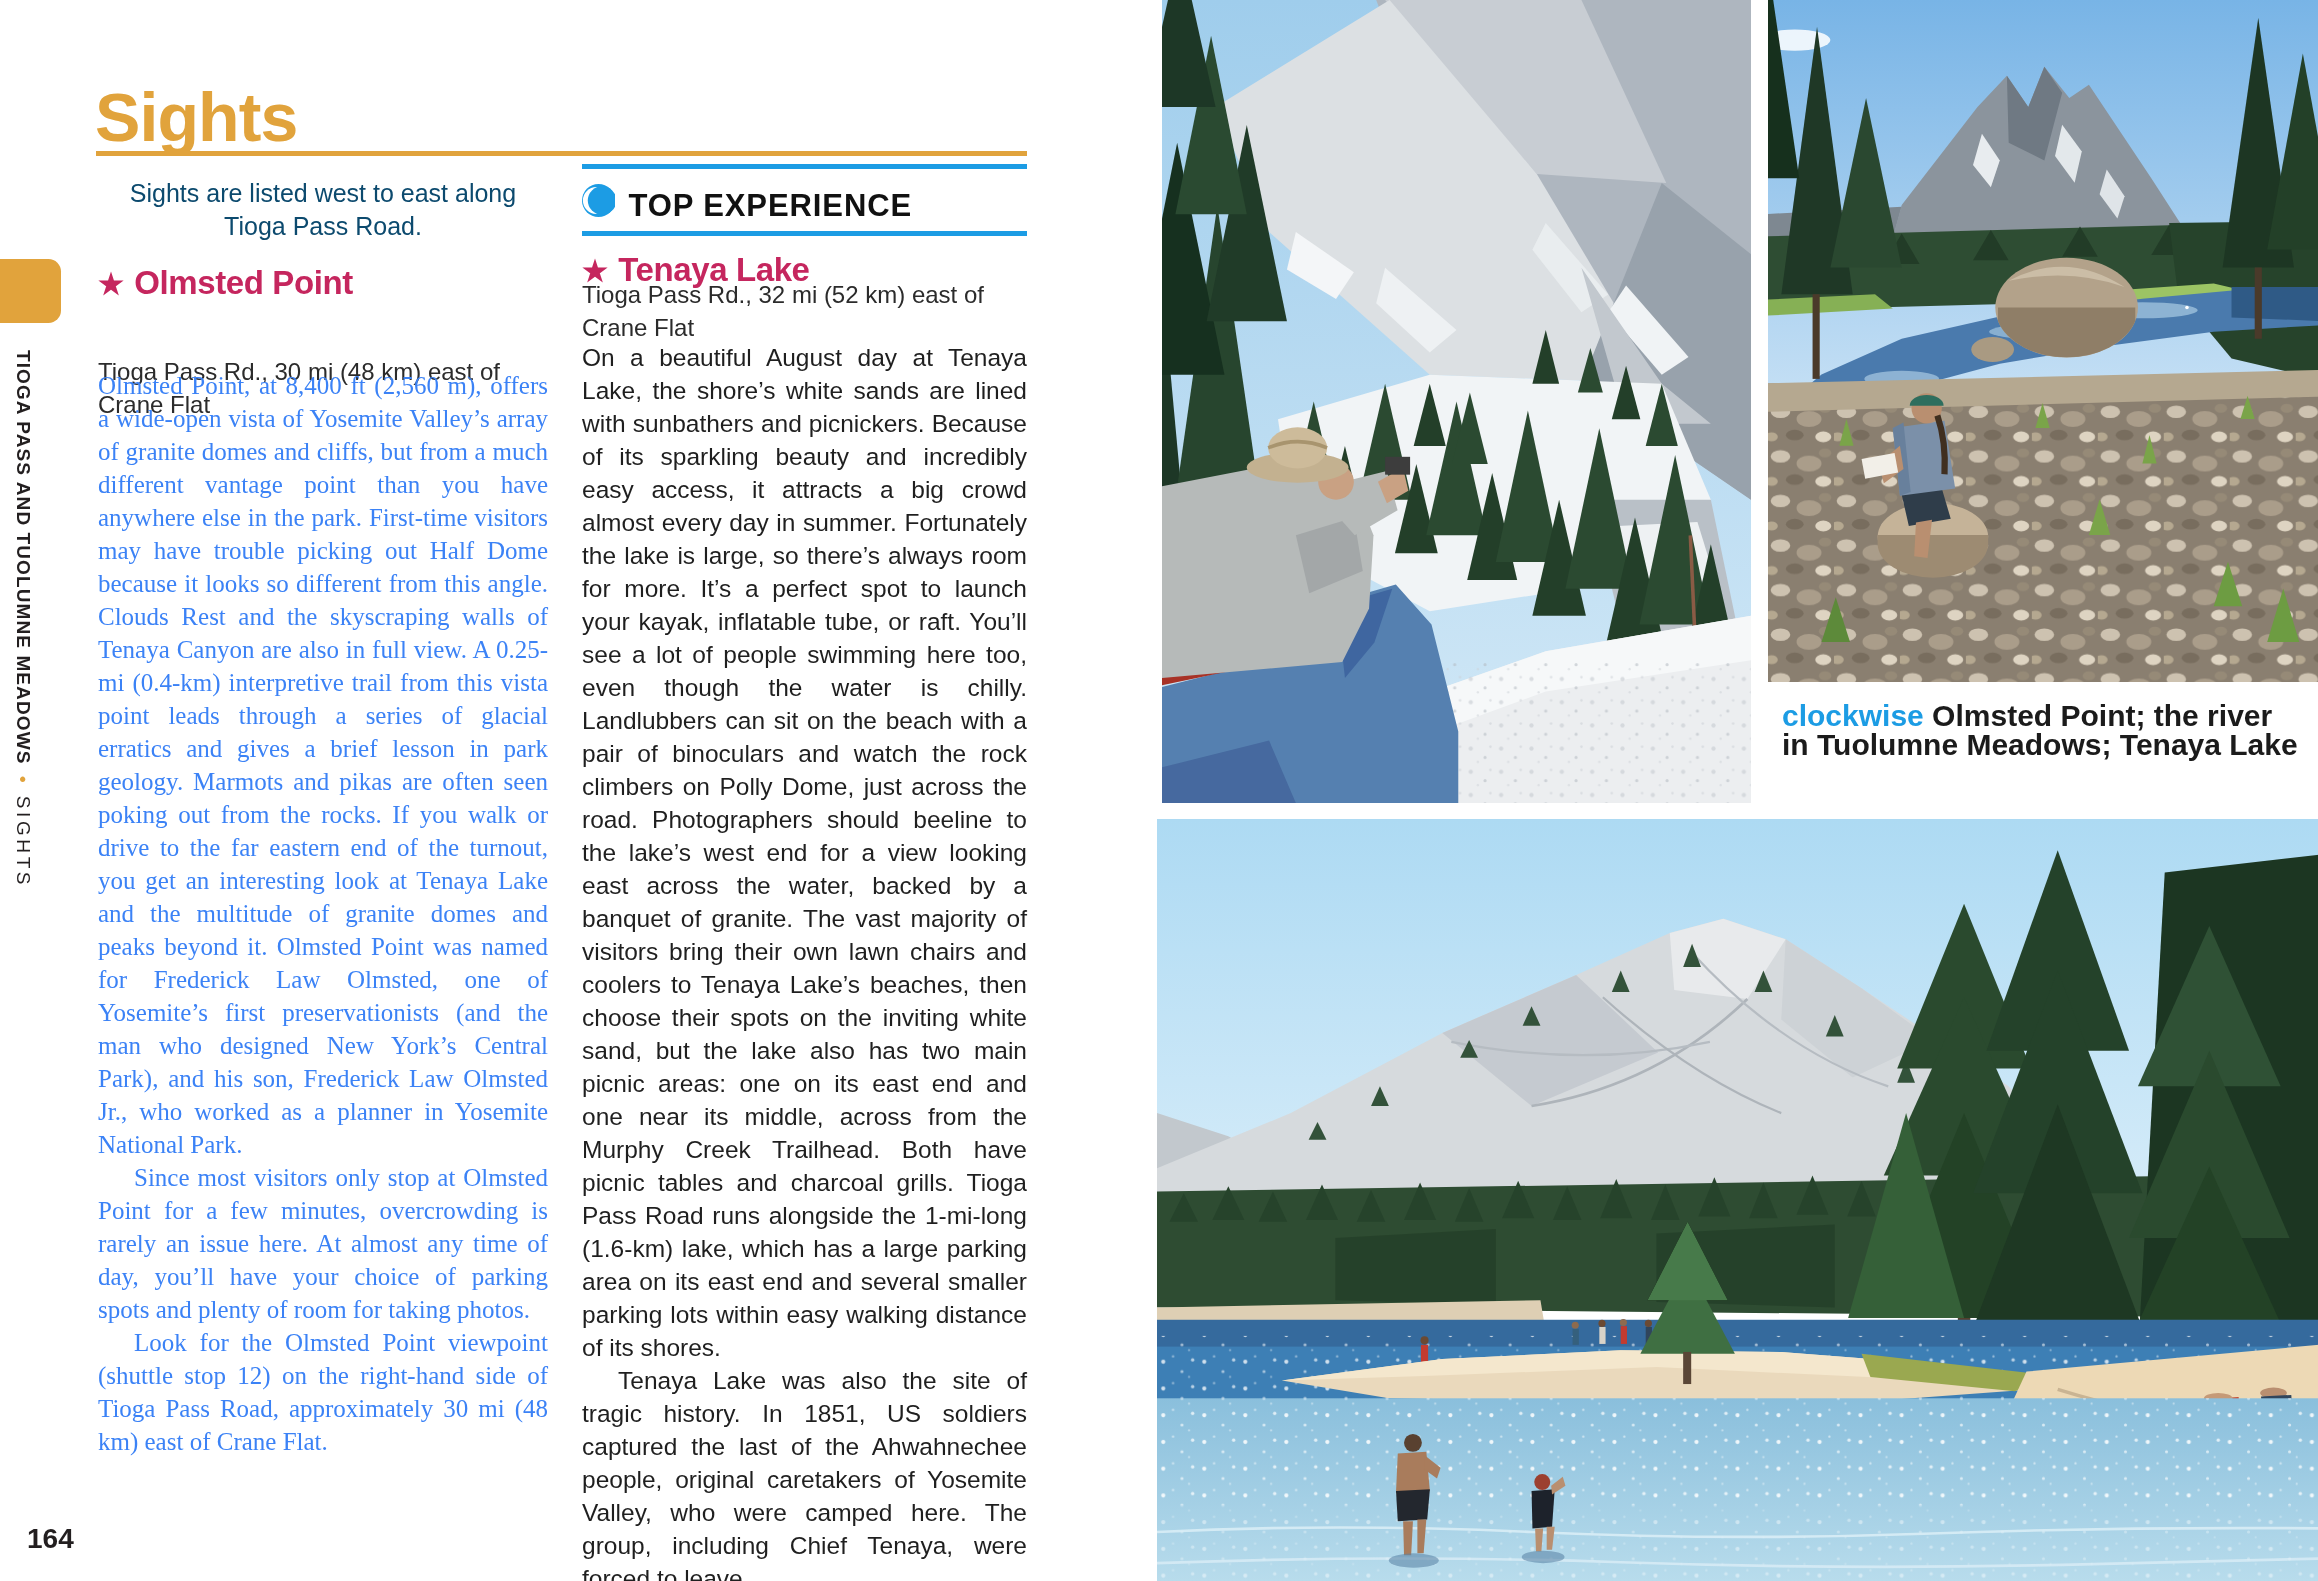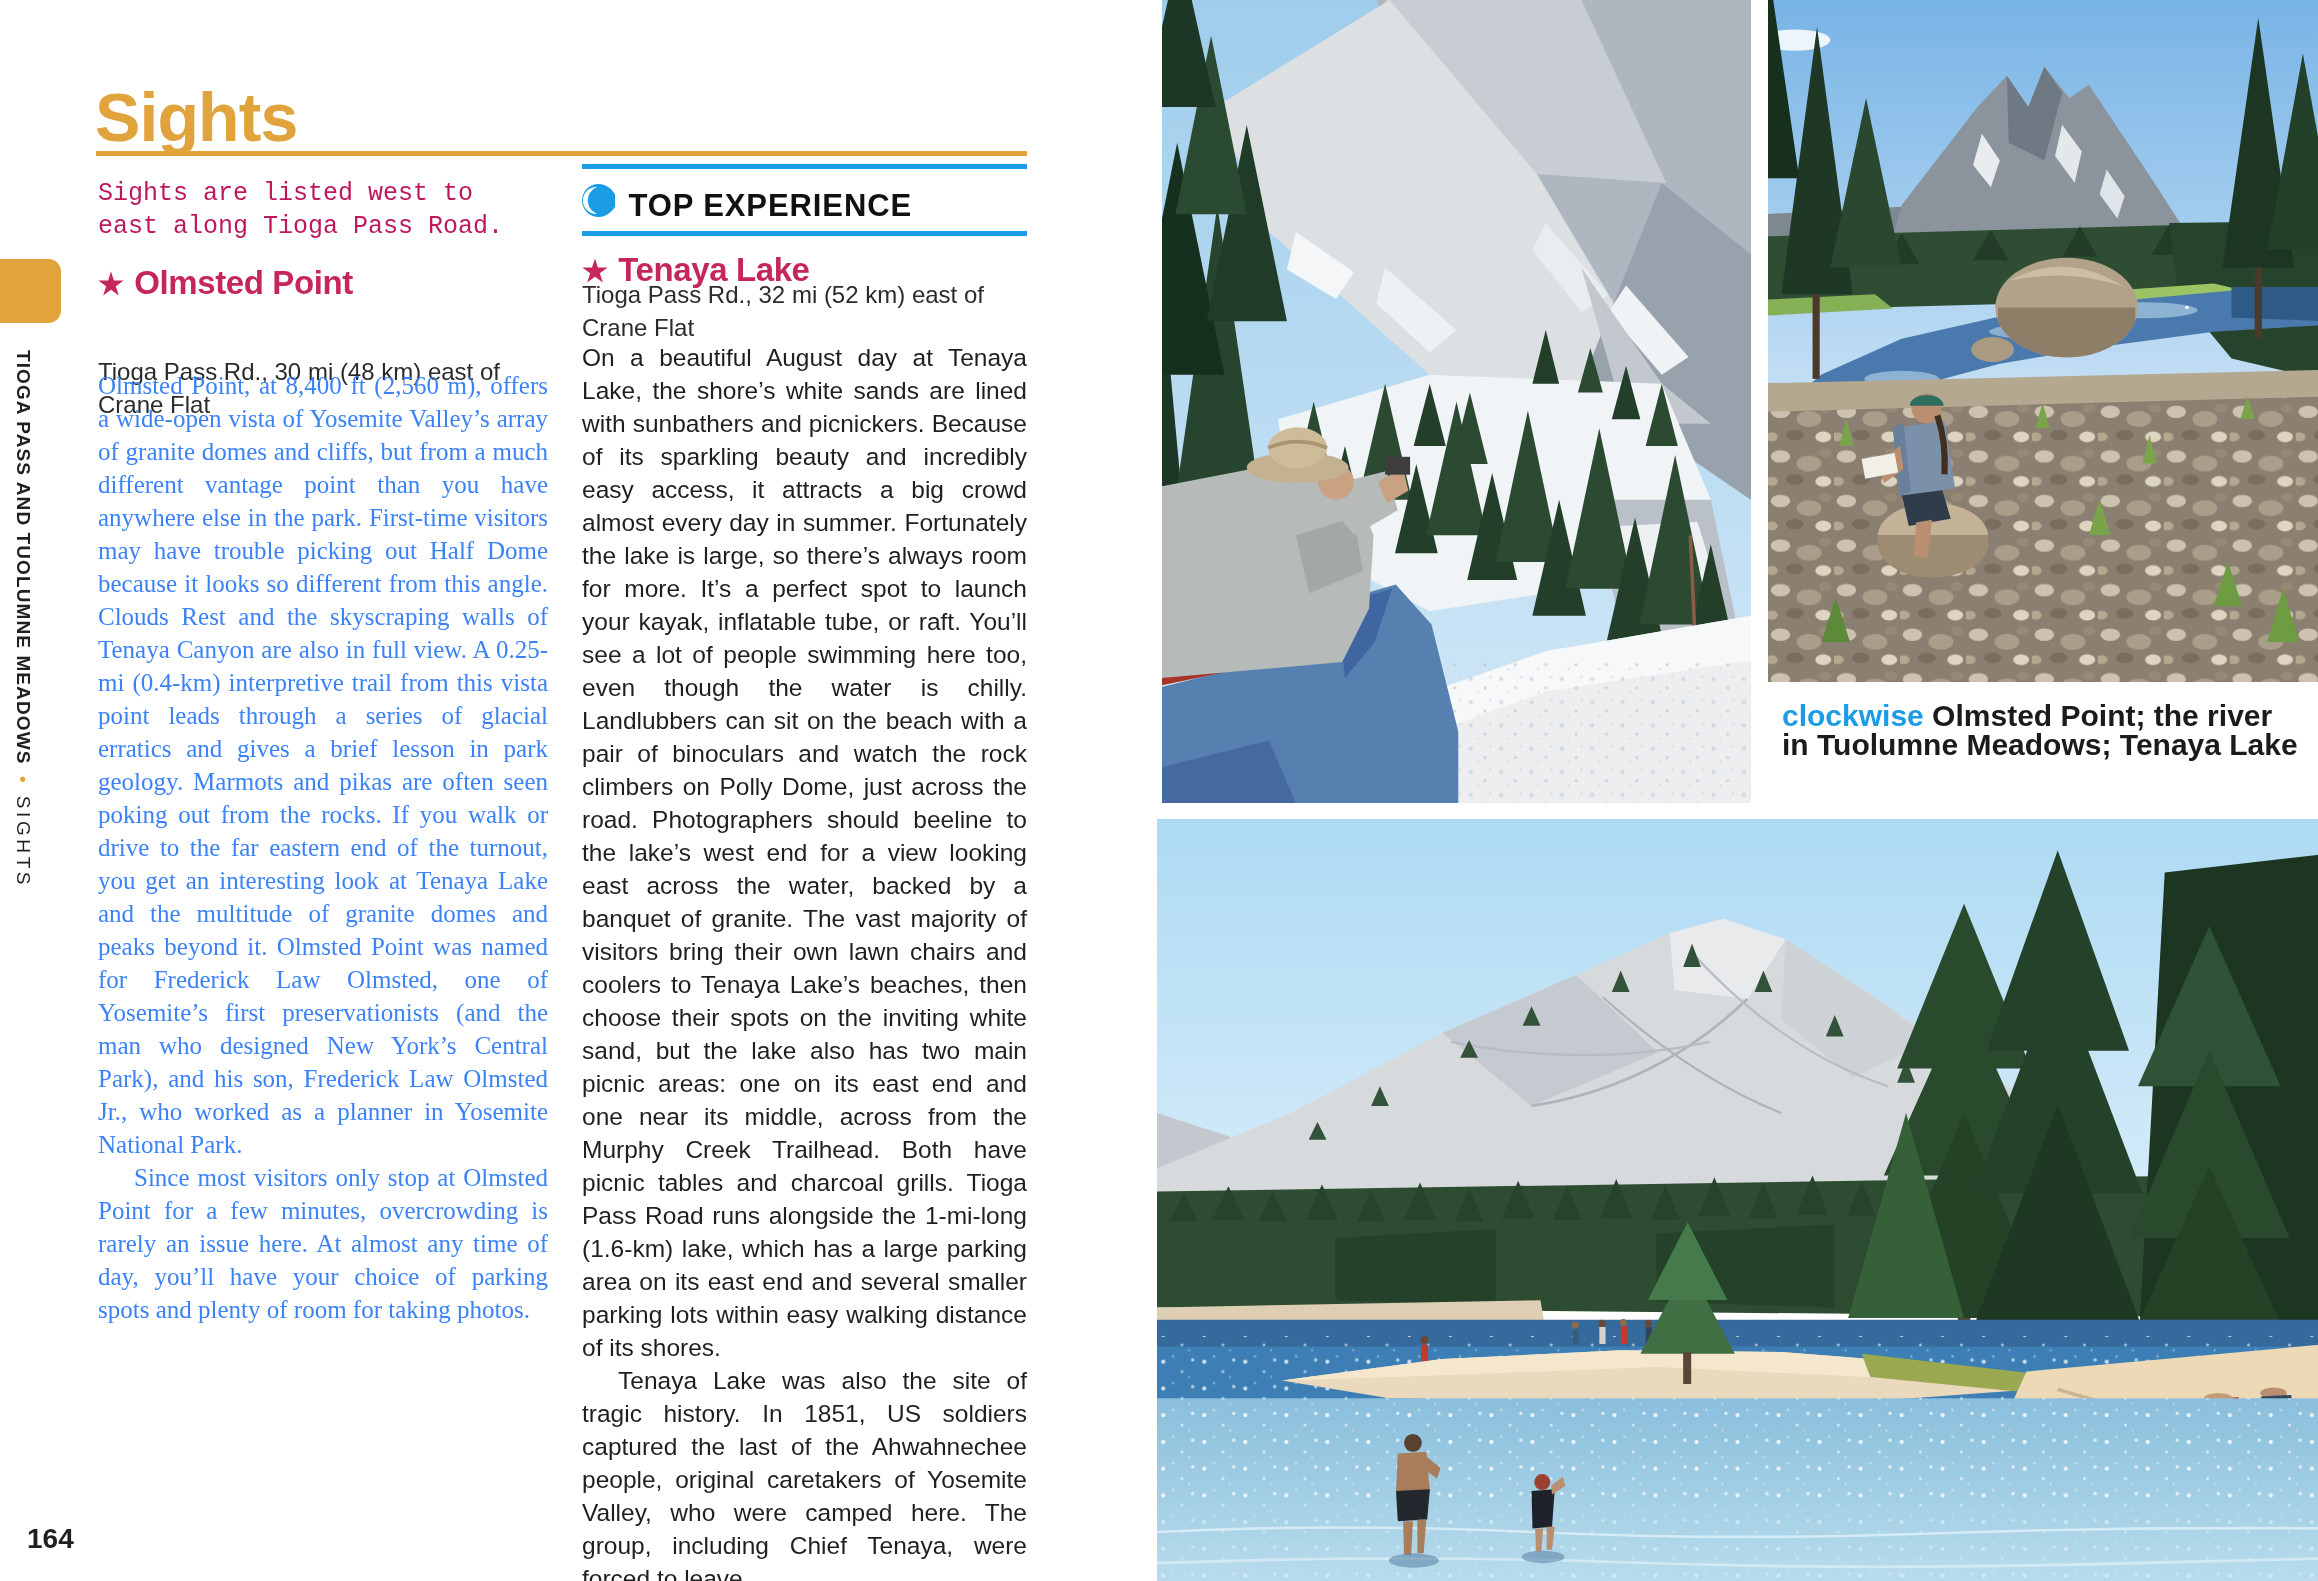--- a/index.html
+++ b/index.html
@@ -11,22 +11,22 @@
   .side-text{left:11.6px;top:350px;writing-mode:vertical-rl;text-orientation:mixed;
              font-size:19px;letter-spacing:1.1px;white-space:nowrap;color:#231f20;}
   .side-text .chap{font-weight:bold;}
   .side-text .dot{color:#e1a33c;font-weight:bold;margin:5.4px 0;}
   .side-text .sect{font-weight:normal;letter-spacing:3.6px;}
   .pagenum{left:27px;top:1523px;font-weight:bold;font-size:28px;color:#231f20;}
   
   .title{left:95px;top:78px;font-weight:bold;font-size:68px;color:#e1a33c;letter-spacing:-0.9px;}
   .rule{left:96px;top:151px;width:931px;height:4.5px;background:#e1a33c;}
   
-  .intro{left:98px;top:177px;width:450px;font-family:Liberation Mono, monospace;
-         font-size:25px;line-height:33px;color:#be185d;}
+  .intro{left:98px;top:177px;width:450px;font-family:Liberation Sans, sans-serif;
+         font-size:25px;line-height:33px;color:#0c4a6e;text-align:center;}
   .heading{font-weight:bold;font-size:33px;color:#c5265e;letter-spacing:-0.4px;}
   .heading .star{margin-right:10.7px;font-size:29px;}
   .addr{font-size:24px;line-height:33px;color:#2b2b2b;}
   .body-serif{font-family:"Liberation Serif",serif;font-size:25px;line-height:33px;
               text-align:justify;color:#3b82f6;hyphens:auto;}
   .body-sans{font-size:24.5px;line-height:33px;text-align:justify;color:#1f1f1f;hyphens:auto;}
   .body-serif p,.body-sans p{margin:0;}
   .body-serif p.ind,.body-sans p.ind{text-indent:36px;}
   .art1-head{left:98px;top:264px;}
   .art1-addr{left:98px;top:311px;width:450px;margin-top:44px;}
@@ -62,20 +62,21 @@
 
 <div class="abs intro">Sights are listed west to east along Tioga Pass Road.</div>
 
 <div class="abs heading art1-head">
   <span class="star">★</span><span>Olmsted Point</span>
 </div>
 <div class="abs addr art1-addr">Tioga Pass Rd., 30 mi (48 km) east of Crane Flat</div>
 <div class="abs body-serif art1-body">
   <p>Olmsted Point, at 8,400 ft (2,560 m), offers a wide-open vista of Yosemite Valley’s array of granite domes and cliffs, but from a much different vantage point than you have anywhere else in the park. First-time visitors may have trouble picking out Half Dome because it looks so different from this angle. Clouds Rest and the skyscraping walls of Tenaya Canyon are also in full view. A 0.25-mi (0.4-km) interpretive trail from this vista point leads through a series of glacial erratics and gives a brief lesson in park geology. Marmots and pikas are often seen poking out from the rocks. If you walk or drive to the far eastern end of the turnout, you get an interesting look at Tenaya Lake and the multitude of granite domes and peaks beyond it. Olmsted Point was named for Frederick Law Olmsted, one of Yosemite’s first preservationists (and the man who designed New York’s Central Park), and his son, Frederick Law Olmsted Jr., who worked as a planner in Yosemite National Park.</p>
   <p class="ind">Since most visitors only stop at Olmsted Point for a few minutes, overcrowding is rarely an issue here. At almost any time of day, you’ll have your choice of parking spots and plenty of room for taking photos.</p>
+  <p class="ind">Look for the Olmsted Point viewpoint (shuttle stop 12) on the right-hand side of Tioga Pass Road, approximately 30 mi (48 km) east of Crane Flat.</p>
 </div>
 
 <div class="abs banner">
   <svg width="33" height="33" viewBox="0 0 37 37">
     <circle cx="18.5" cy="18.5" r="18.5" fill="#1c9ce4"></circle>
     <circle cx="16" cy="18.5" r="15" fill="#ffffff"></circle>
     <circle cx="22.5" cy="18.5" r="16" fill="#1c9ce4"></circle>
   </svg>
   <span class="label">TOP EXPERIENCE</span>
 </div>

